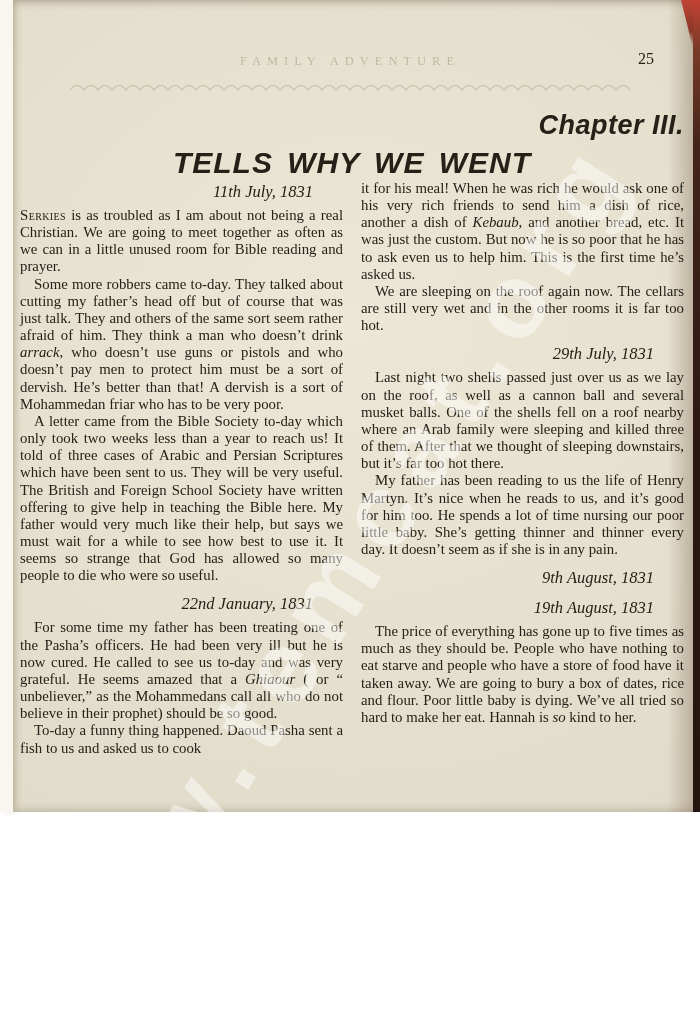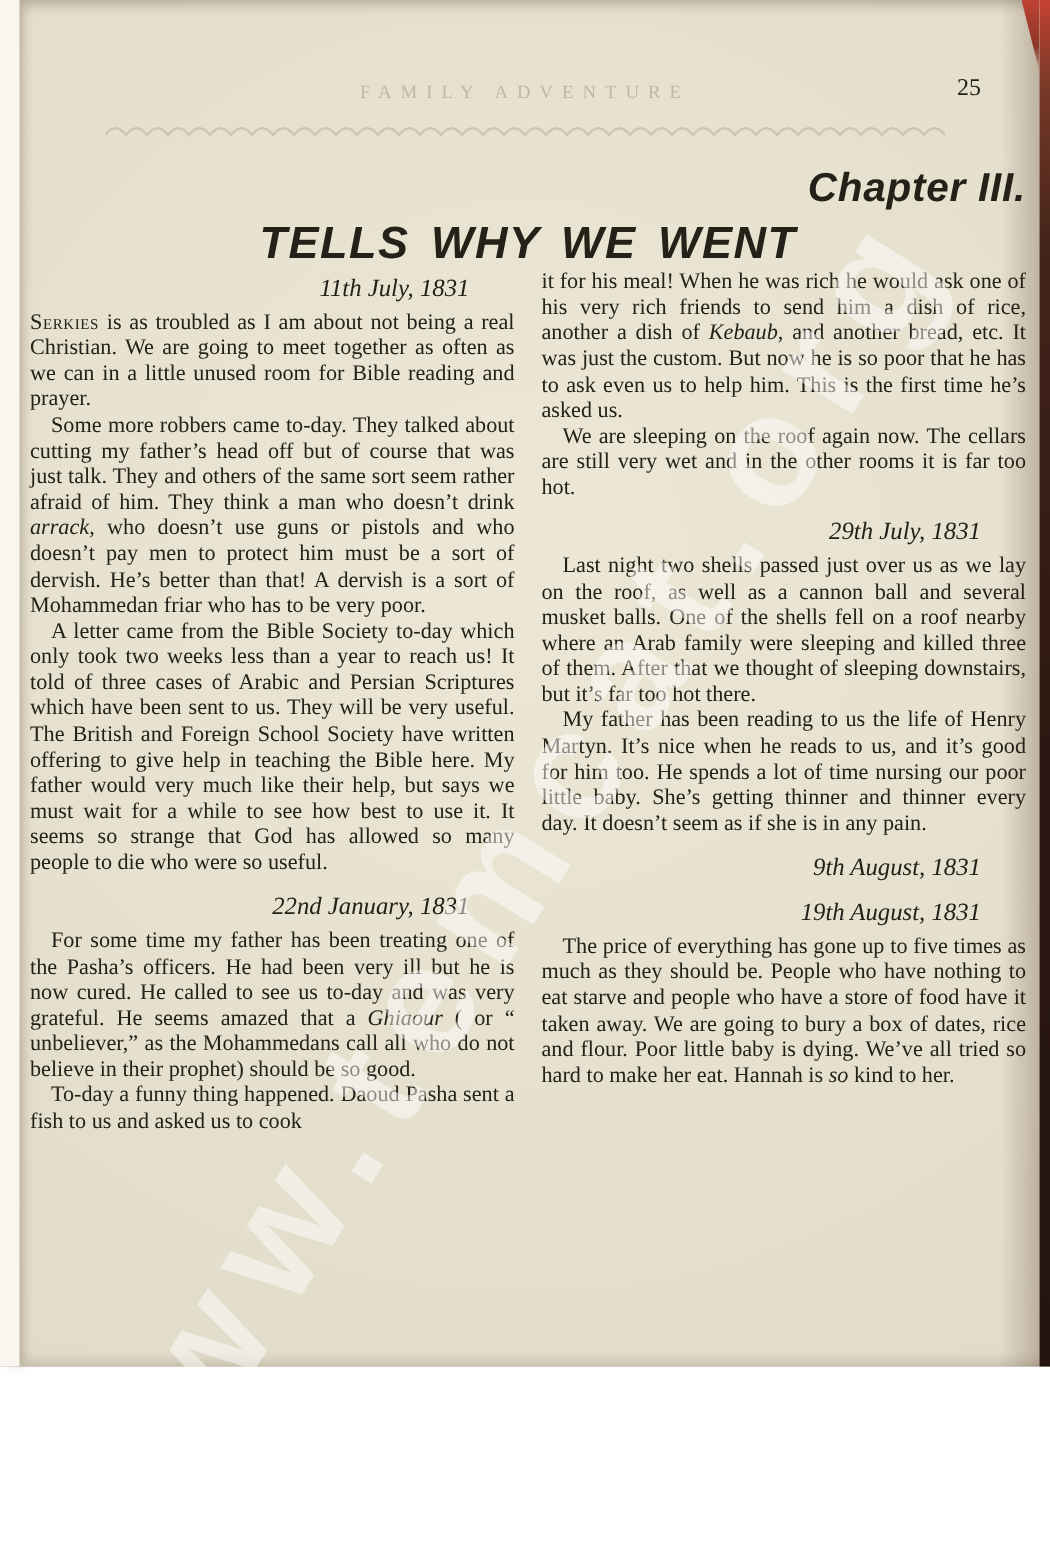--- a/index.html
+++ b/index.html
@@ -8,21 +8,21 @@
     --edge-red: #b23b2a;
     --edge-dark: #2c1812;
     --bleed-text: #b9b29a;
   }
   * { margin: 0; padding: 0; box-sizing: border-box; }
   html, body { width: 700px; height: 1036px; overflow: hidden; }
   body { font-family: "Liberation Serif", serif; color: var(--ink); }
 
   .page {
     position: relative;
-    width: 700px; height: 911px;
+    width: 700px; height: 812px;
     background:
       radial-gradient(120% 90% at 50% 40%, rgba(255,255,255,0.10), rgba(0,0,0,0.05)),
       var(--page-bg);
     box-shadow:
       inset 0 8px 10px -7px rgba(80,60,40,0.45),
       inset 0 -8px 10px -7px rgba(80,60,40,0.30);
   }
 
   .edge-left {
     position: absolute; left: 0; top: 0; width: 13px; height: 100%;

